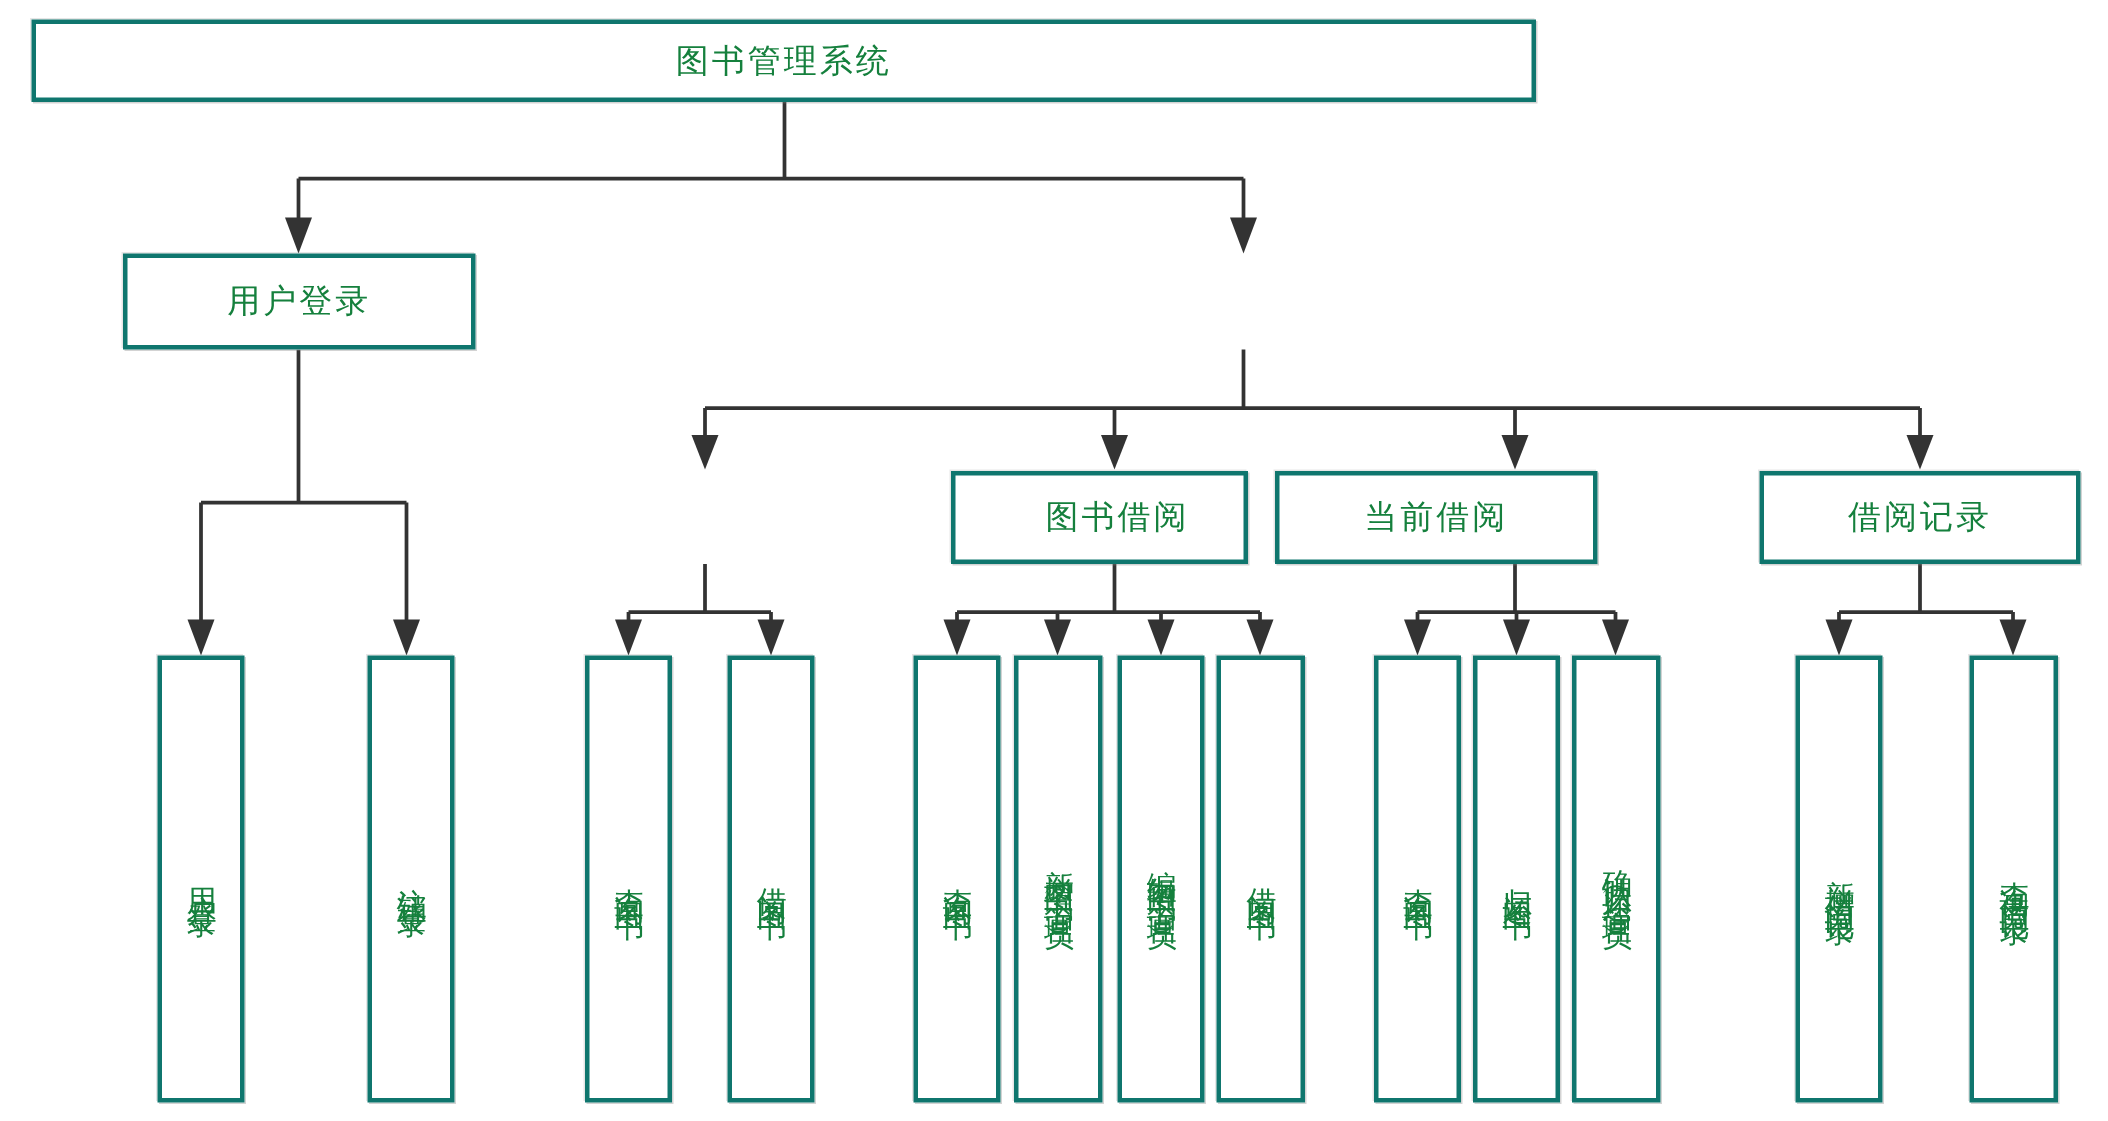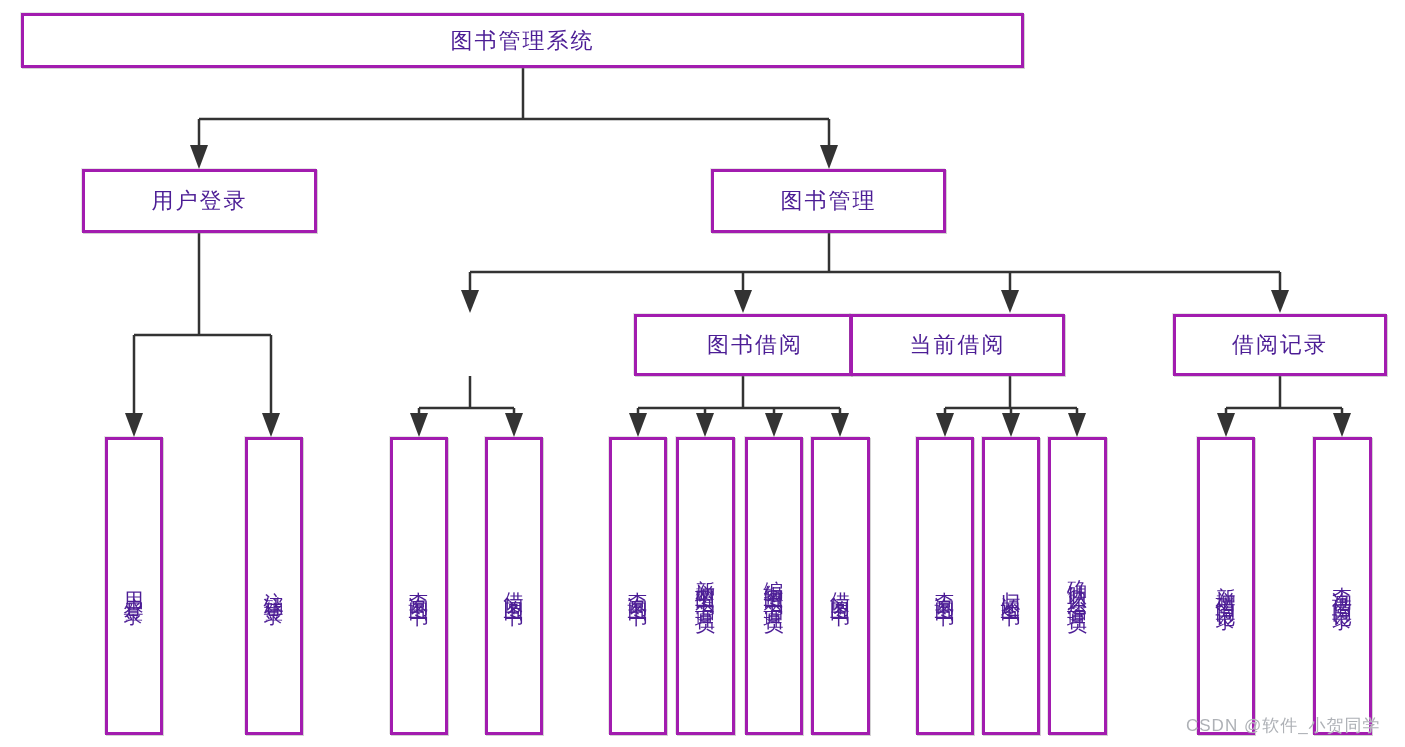--- a/index.html
+++ b/index.html
@@ -9,24 +9,24 @@
     background:#ffffff;
     font-family:"Liberation Sans","DejaVu Sans",sans-serif;
     overflow:hidden;
   }
   .connectors{position:absolute;left:0;top:0;width:1405px;height:747px;}
   .connectors line{stroke:#333333;stroke-width:2.5;}
   .connectors polygon{fill:#333333;stroke:none;}
   .node{
     position:absolute;
     background:#ffffff;
-    border:3px solid #a21caf;
+    border:3px solid #0f766e;
     box-sizing:border-box;
     display:flex;align-items:center;justify-content:center;
-    color:#4c1d95;
+    color:#15803d;
     box-shadow:1px 1px 0 rgba(130,130,130,.35), -1px -1px 0 rgba(130,130,130,.2);
   }
   .hbox{font-size:22px;letter-spacing:2px;}
   .vbox span{
     writing-mode:vertical-rl;
     text-orientation:mixed;
     font-size:20px;
     letter-spacing:5px;
     line-height:1;
     white-space:nowrap;
@@ -109,25 +109,22 @@
     <polygon points="1333,413 1351,413 1342,437"></polygon>
   </svg>
 
   <div class="node hbox" style="left:21px;top:13px;width:1003px;height:55px;">
     <span>图书管理系统</span>
   </div>
 
   <div class="node hbox" style="left:82px;top:169px;width:235px;height:64px;">
     <span>用户登录</span>
   </div>
-  <div class="node hbox" style="left:711px;top:169px;width:235px;height:64px;">
-    <span>图书管理</span>
-  </div>
 
-  <div class="node hbox" style="left:634px;top:314px;width:218px;height:62px;padding-left:24px;">
+  <div class="node hbox" style="left:634px;top:314px;width:198px;height:62px;padding-left:24px;">
     <span>图书借阅</span>
   </div>
   <div class="node hbox" style="left:850px;top:314px;width:215px;height:62px;">
     <span>当前借阅</span>
   </div>
   <div class="node hbox" style="left:1173px;top:314px;width:214px;height:62px;">
     <span>借阅记录</span>
   </div>
 
   <div class="node vbox" style="left:105px;top:437px;width:58px;height:298px;">
@@ -167,15 +164,14 @@
     <span>确认归还（管理员）</span>
   </div>
 
   <div class="node vbox" style="left:1197px;top:437px;width:58px;height:298px;">
     <span>新增借阅记录</span>
   </div>
   <div class="node vbox" style="left:1313px;top:437px;width:59px;height:298px;">
     <span>查询借阅记录</span>
   </div>
 
-  <div class="watermark">CSDN @软件_小贺同学</div>
 
 </div>
 
 </body></html>

